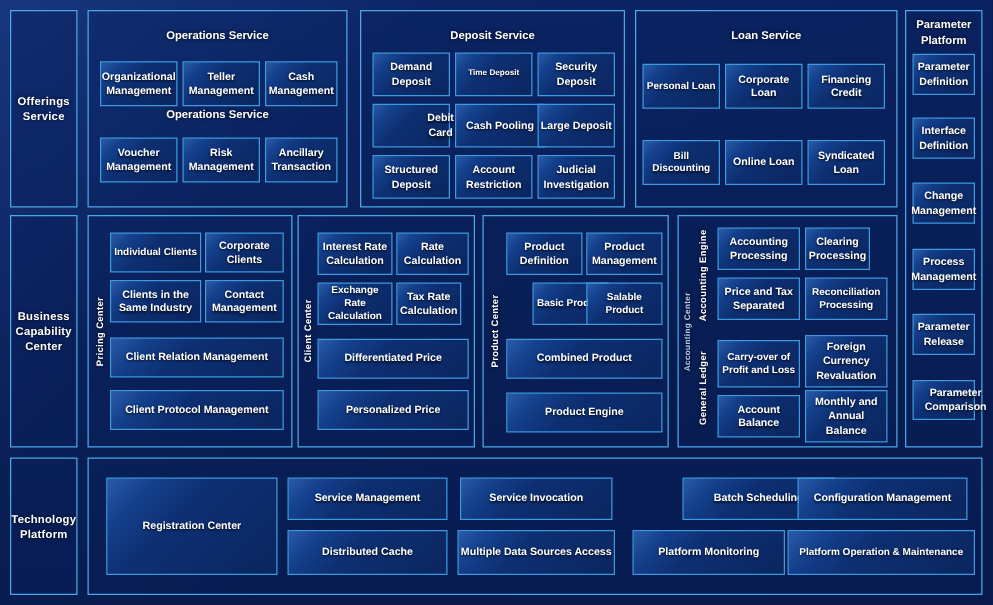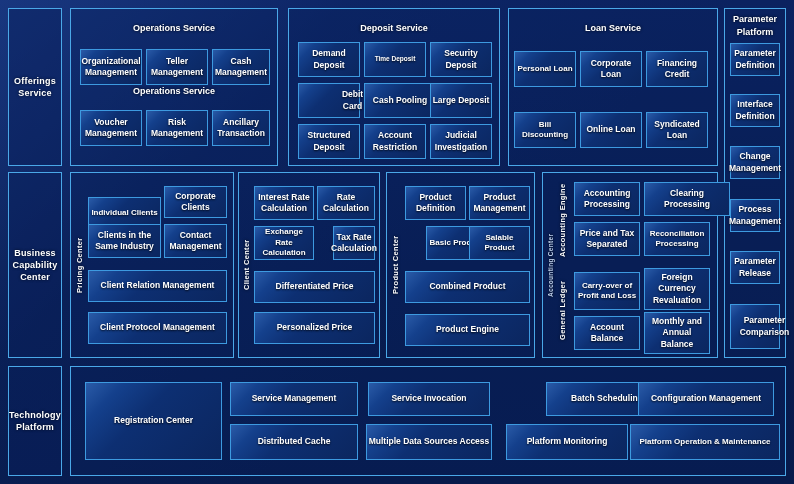--- a/index.html
+++ b/index.html
@@ -116,60 +116,60 @@
   <div class="box wrap" style="left:646px;top:112px;width:62px;height:36px;">Syndicated Loan</div>
 
   <div class="panel" style="left:724px;top:8px;width:62px;height:350px;"></div>
   <div class="grouptitle" style="left:724px;width:62px;top:14px;">Parameter</div>
   <div class="grouptitle" style="left:724px;width:62px;top:27px;">Platform</div>
   <div class="box wrap" style="left:730px;top:43px;width:50px;height:33px;">Parameter Definition</div>
   <div class="box wrap" style="left:730px;top:94px;width:50px;height:33px;">Interface Definition</div>
   <div class="box wrap" style="left:730px;top:146px;width:50px;height:33px;">Change Management</div>
   <div class="box wrap" style="left:730px;top:199px;width:50px;height:33px;">Process Management</div>
   <div class="box wrap" style="left:730px;top:251px;width:50px;height:33px;">Parameter Release</div>
-  <div class="box wrap" style="left:730px;top:304px;width:50px;height:45px;padding-left:20px;">Parameter Comparison</div>
+  <div class="box wrap" style="left:730px;top:304px;width:50px;height:32px;padding-left:20px;">Parameter Comparison</div>
 
   <div class="rowlabel" style="left:8px;top:172px;width:54px;height:186px;">
     <span>Business Capability Center</span>
   </div>
 
   <div class="panel" style="left:70px;top:172px;width:164px;height:186px;"></div>
   <div class="vlabel" style="left:73px;top:172px;width:13px;height:186px;">Pricing Center</div>
-  <div class="box wrap sm" style="left:88px;top:186px;width:73px;height:32px;margin-top:11px;">Individual Clients</div>
+  <div class="box wrap sm" style="left:88px;top:186px;width:73px;height:32px;">Individual Clients</div>
   <div class="box wrap" style="left:164px;top:186px;width:63px;height:32px;">Corporate Clients</div>
   <div class="box wrap" style="left:88px;top:224px;width:73px;height:34px;">Clients in the Same Industry</div>
   <div class="box wrap" style="left:164px;top:224px;width:63px;height:34px;">Contact Management</div>
   <div class="box" style="left:88px;top:270px;width:139px;height:32px;">Client Relation Management</div>
   <div class="box" style="left:88px;top:312px;width:139px;height:32px;">Client Protocol Management</div>
 
   <div class="panel" style="left:238px;top:172px;width:142px;height:186px;"></div>
   <div class="vlabel" style="left:240px;top:172px;width:13px;height:186px;">Client Center</div>
   <div class="box wrap" style="left:254px;top:186px;width:60px;height:34px;">Interest Rate Calculation</div>
   <div class="box wrap" style="left:317px;top:186px;width:58px;height:34px;">Rate Calculation</div>
   <div class="box wrap sm" style="left:254px;top:226px;width:60px;height:34px;">Exchange Rate Calculation</div>
-  <div class="box wrap" style="left:317px;top:226px;width:42px;height:34px;margin-left:16px;">Tax Rate Calculation</div>
+  <div class="box wrap" style="left:317px;top:226px;width:52px;height:34px;">Tax Rate Calculation</div>
   <div class="box" style="left:254px;top:271px;width:121px;height:32px;">Differentiated Price</div>
   <div class="box" style="left:254px;top:312px;width:121px;height:32px;">Personalized Price</div>
 
   <div class="panel" style="left:386px;top:172px;width:149px;height:186px;"></div>
   <div class="vlabel" style="left:389px;top:172px;width:13px;height:186px;">Product Center</div>
   <div class="box wrap" style="left:405px;top:186px;width:61px;height:34px;">Product Definition</div>
   <div class="box wrap" style="left:469px;top:186px;width:61px;height:34px;">Product Management</div>
   <div class="box wrap sm" style="left:426px;top:226px;width:61px;height:34px;text-align:right;">Basic Product</div>
   <div class="box wrap sm" style="left:469px;top:226px;width:61px;height:34px;">Salable Product</div>
   <div class="box" style="left:405px;top:271px;width:125px;height:32px;">Combined Product</div>
   <div class="box" style="left:405px;top:314px;width:125px;height:32px;">Product Engine</div>
 
   <div class="panel" style="left:542px;top:172px;width:176px;height:186px;"></div>
   <div class="vlabel dim" style="left:545px;top:172px;width:11px;height:186px;">Accounting Center</div>
   <div class="vlabel" style="left:556px;top:176px;width:13px;height:88px;">Accounting Engine</div>
   <div class="vlabel" style="left:556px;top:266px;width:13px;height:88px;">General Ledger</div>
 
   <div class="box wrap" style="left:574px;top:182px;width:66px;height:34px;">Accounting Processing</div>
-  <div class="box wrap" style="left:644px;top:182px;width:86px;height:34px;">Clearing Processing</div>
+  <div class="box wrap" style="left:644px;top:182px;width:52px;height:34px;">Clearing Processing</div>
   <div class="box wrap sm" style="left:644px;top:222px;width:66px;height:34px;">Reconciliation Processing</div>
   <div class="box wrap" style="left:574px;top:222px;width:66px;height:34px;">Price and Tax Separated</div>
   <div class="box wrap sm" style="left:574px;top:272px;width:66px;height:38px;">Carry-over of Profit and Loss</div>
   <div class="box wrap" style="left:644px;top:268px;width:66px;height:42px;">Foreign Currency Revaluation</div>
   <div class="box wrap" style="left:574px;top:316px;width:66px;height:34px;">Account Balance</div>
   <div class="box wrap" style="left:644px;top:312px;width:66px;height:42px;">Monthly and Annual Balance</div>
 
   <div class="rowlabel" style="left:8px;top:366px;width:54px;height:110px;">
     <span>Technology Platform</span>
   </div>

